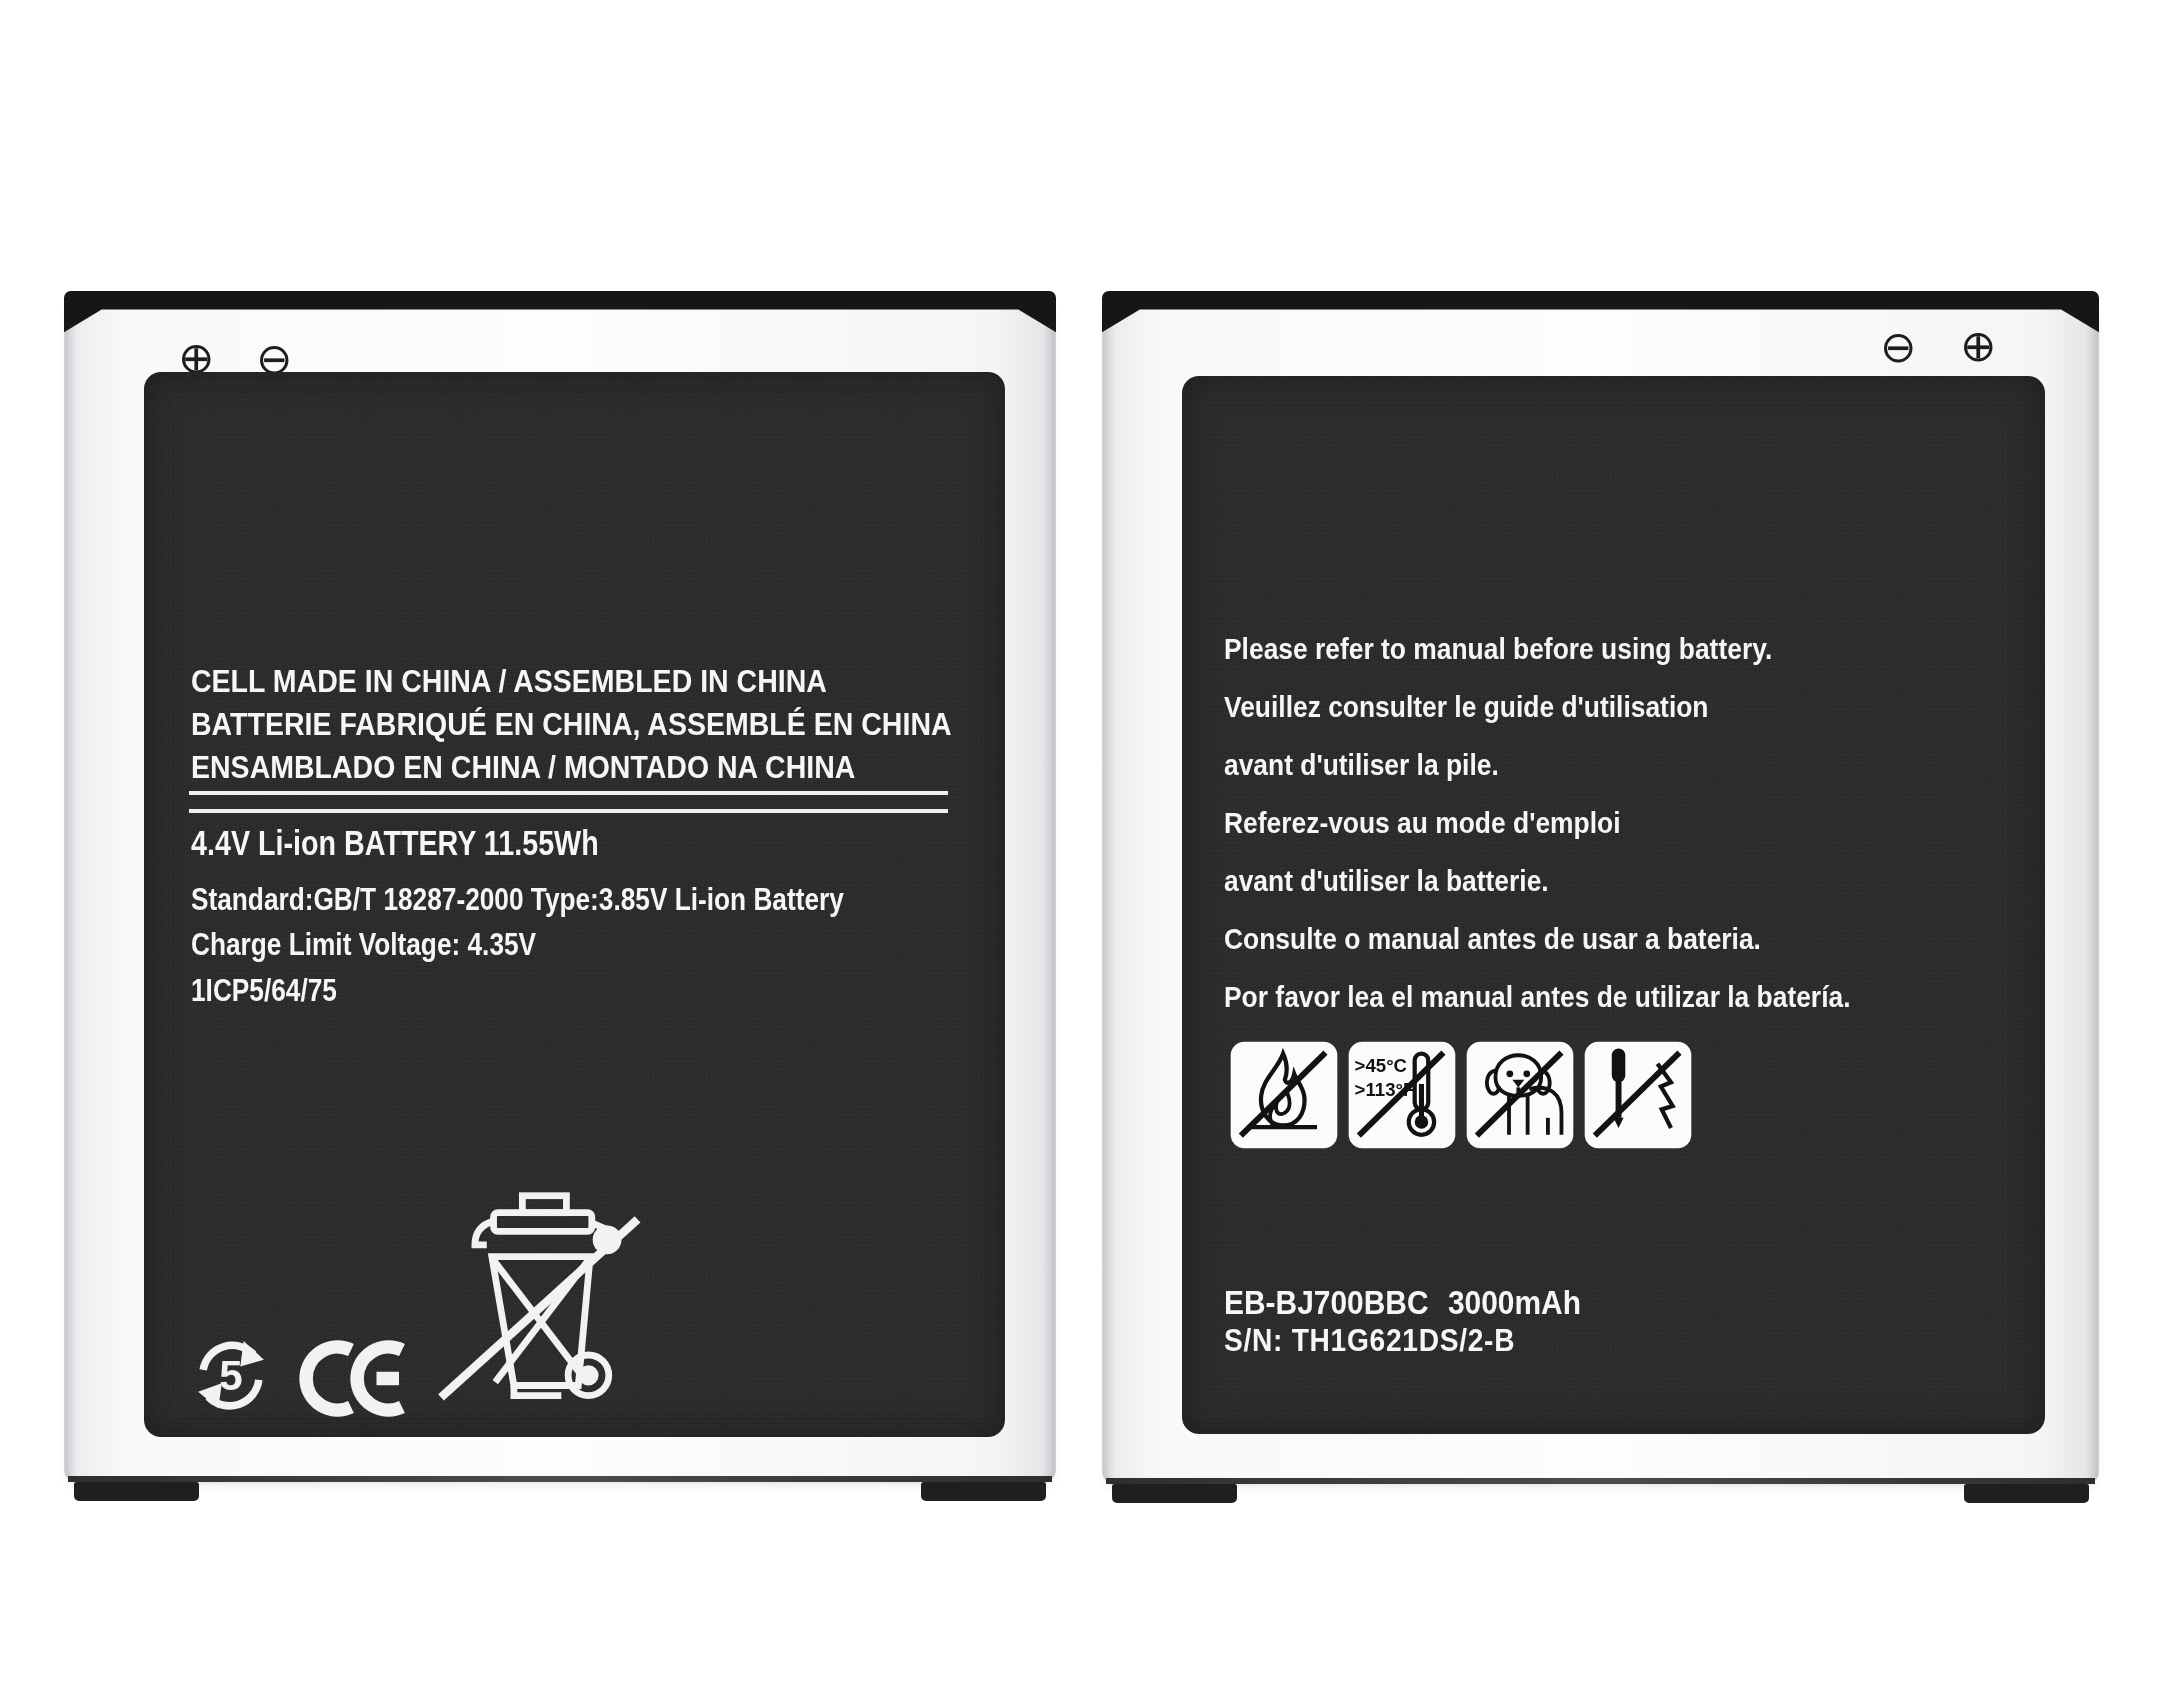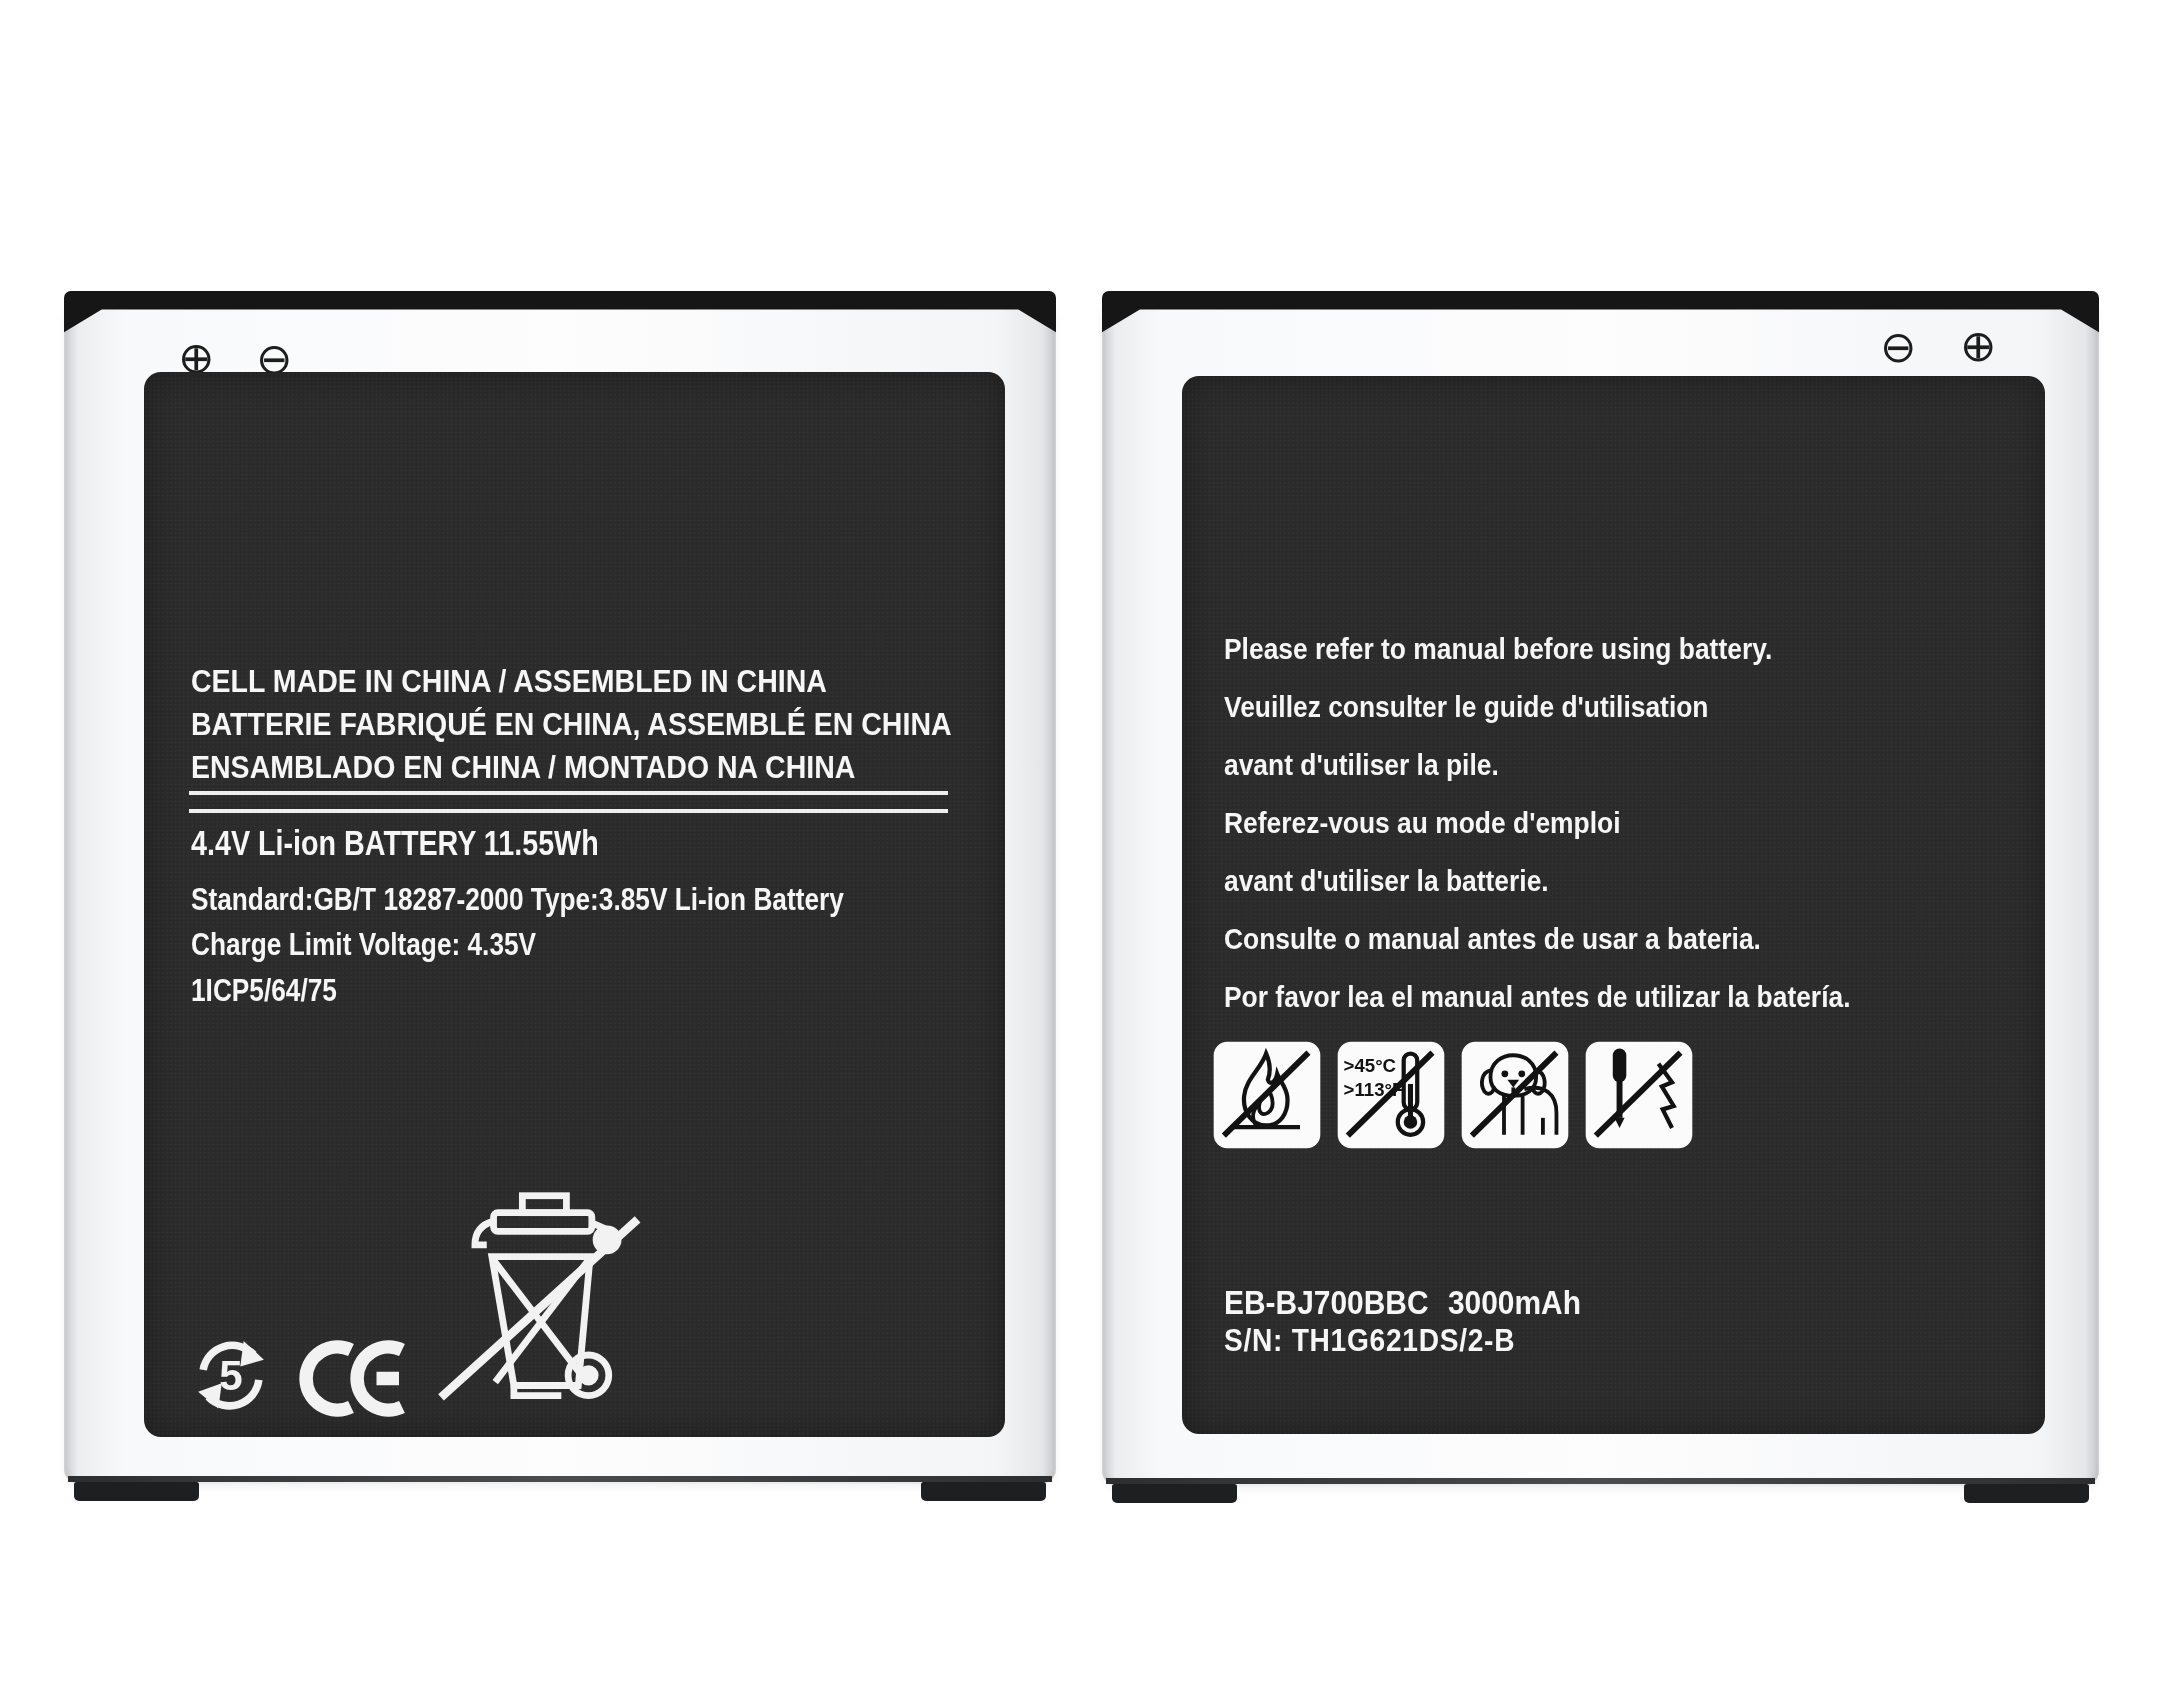--- a/index.html
+++ b/index.html
@@ -61,21 +61,21 @@
   .spec4{top:600px;font-size:32px;}
 
   .efup{position:absolute;left:47px;top:959px;}
   .ce{position:absolute;left:144px;top:959px;}
   .weee{position:absolute;left:275px;top:800px;}
 
   .notice{
     position:absolute;left:42px;top:244px;font-size:30px;font-weight:bold;line-height:58px;
     transform:scaleX(.88);transform-origin:left top;white-space:nowrap;
   }
-  .warnrow{position:absolute;left:30px;top:663px;display:flex;gap:14px;}
+  .warnrow{position:absolute;left:47px;top:663px;display:flex;gap:8px;}
   .warn{width:110px;height:112px;}
   .model-line{
     position:absolute;left:42px;top:907px;font-size:34px;font-weight:bold;white-space:nowrap;
     transform:scaleX(.88);transform-origin:left top;
   }
   .model-gap{display:inline-block;width:22px;}
   .serial-line{
     position:absolute;left:42px;top:946px;font-size:32px;font-weight:bold;white-space:nowrap;
     transform:scaleX(.88);transform-origin:left top;letter-spacing:0.8px;
   }

